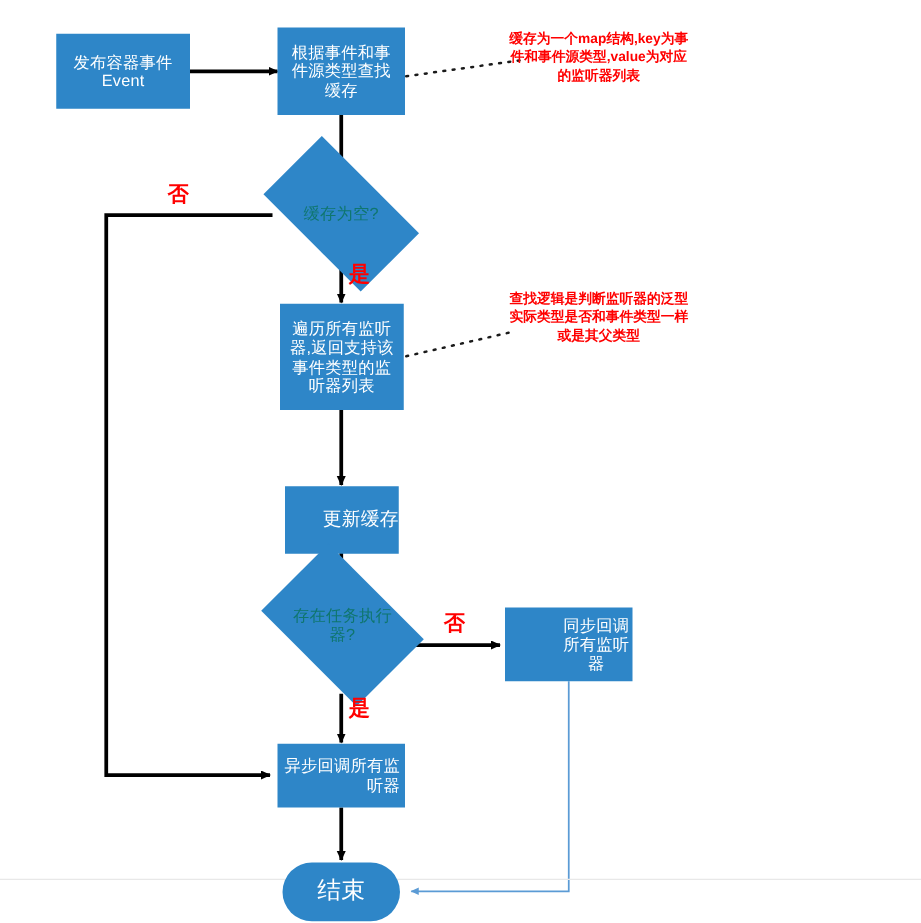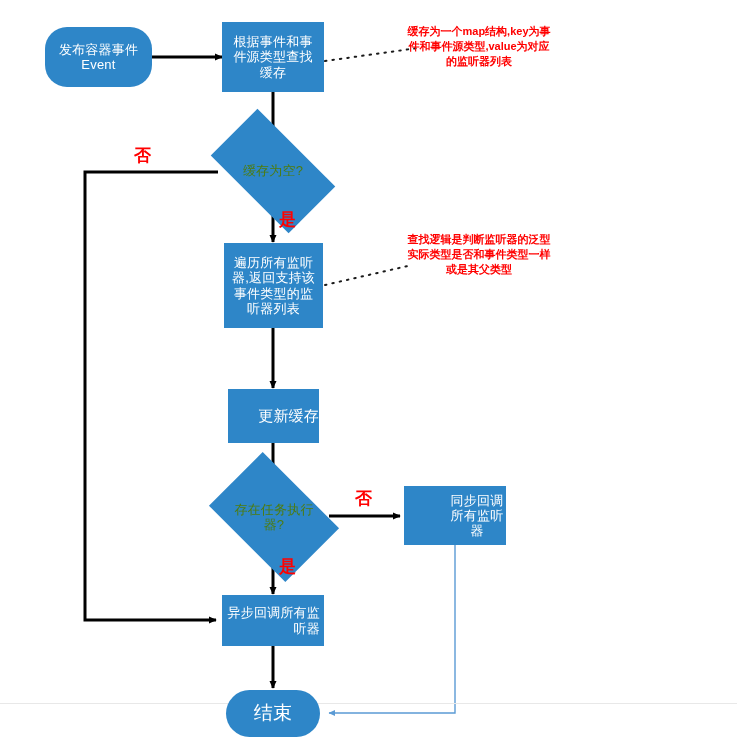--- a/index.html
+++ b/index.html
@@ -54,21 +54,21 @@
     width: 100%;
     height: 100%;
     transform: translate(-50%, -50%) rotate(45deg);
     background: #2E86C8;
     z-index: 0;
   }
   .node.decision .dia-label {
     position: relative;
     z-index: 1;
     white-space: nowrap;
-    color: #4d7c0f;
+    color: #0f766e;
     font-size: 13px;
     line-height: 1.18;
   }
   .node.decision .dia-label.wrap {
     white-space: normal;
     width: 86px;
   }
   .note {
     position: absolute;
     color: #FF0000;
@@ -138,21 +138,21 @@
       <path d="M455,545 L455,713 L329,713" marker-end="url(#arrowBlue)"></path>
     </g>
 
     <g stroke="#1a1a1a" stroke-width="2" fill="none" stroke-linecap="round" stroke-dasharray="1.5 6">
 
       <path d="M325,61 L418,48"></path>
       <path d="M325,285 L412,265"></path>
     </g>
   </svg>
 
-  <div class="node process" style="left:45px;  top:27px;  width:107px; height:60px;border-radius:22px;">
+  <div class="node process" style="left:45px;  top:27px;  width:107px; height:60px;">
     <span style="white-space:pre-line;">发布容器事件
 Event</span>
   </div>
 
   <div class="node process" style="left:222px; top:22px;  width:102px; height:70px;">
     <span style="width:92px;">根据事件和事件源类型查找缓存</span>
   </div>
 
   <div class="node decision" style="left:218px; top:138px; width:110px; height:66px;">
     <span class="dia-shape"></span>
@@ -160,21 +160,21 @@
   </div>
 
   <div class="node process" style="left:224px; top:243px; width:99px; height:85px;">
     <span style="width:92px;">遍历所有监听器,返回支持该事件类型的监听器列表</span>
   </div>
 
   <div class="node process" style="left:228px; top:389px; width:91px; height:54px;justify-content:flex-end;">
     <span style="font-size:15px;">更新缓存</span>
   </div>
 
-  <div class="node decision" style="left:220px; top:479px; width:108px; height:76px;align-items:center;">
+  <div class="node decision" style="left:220px; top:462px; width:108px; height:76px;align-items:center;">
     <span class="dia-shape"></span>
     <span class="dia-label wrap">存在任务执行器?</span>
   </div>
 
   <div class="node process" style="left:404px; top:486px; width:102px; height:59px;padding-left:44px;">
     <span style="width:94px;">同步回调所有监听器</span>
   </div>
 
   <div class="node process" style="left:222px; top:595px; width:102px; height:51px;">
     <span style="width:94px;text-align:right;">异步回调所有监听器</span>

